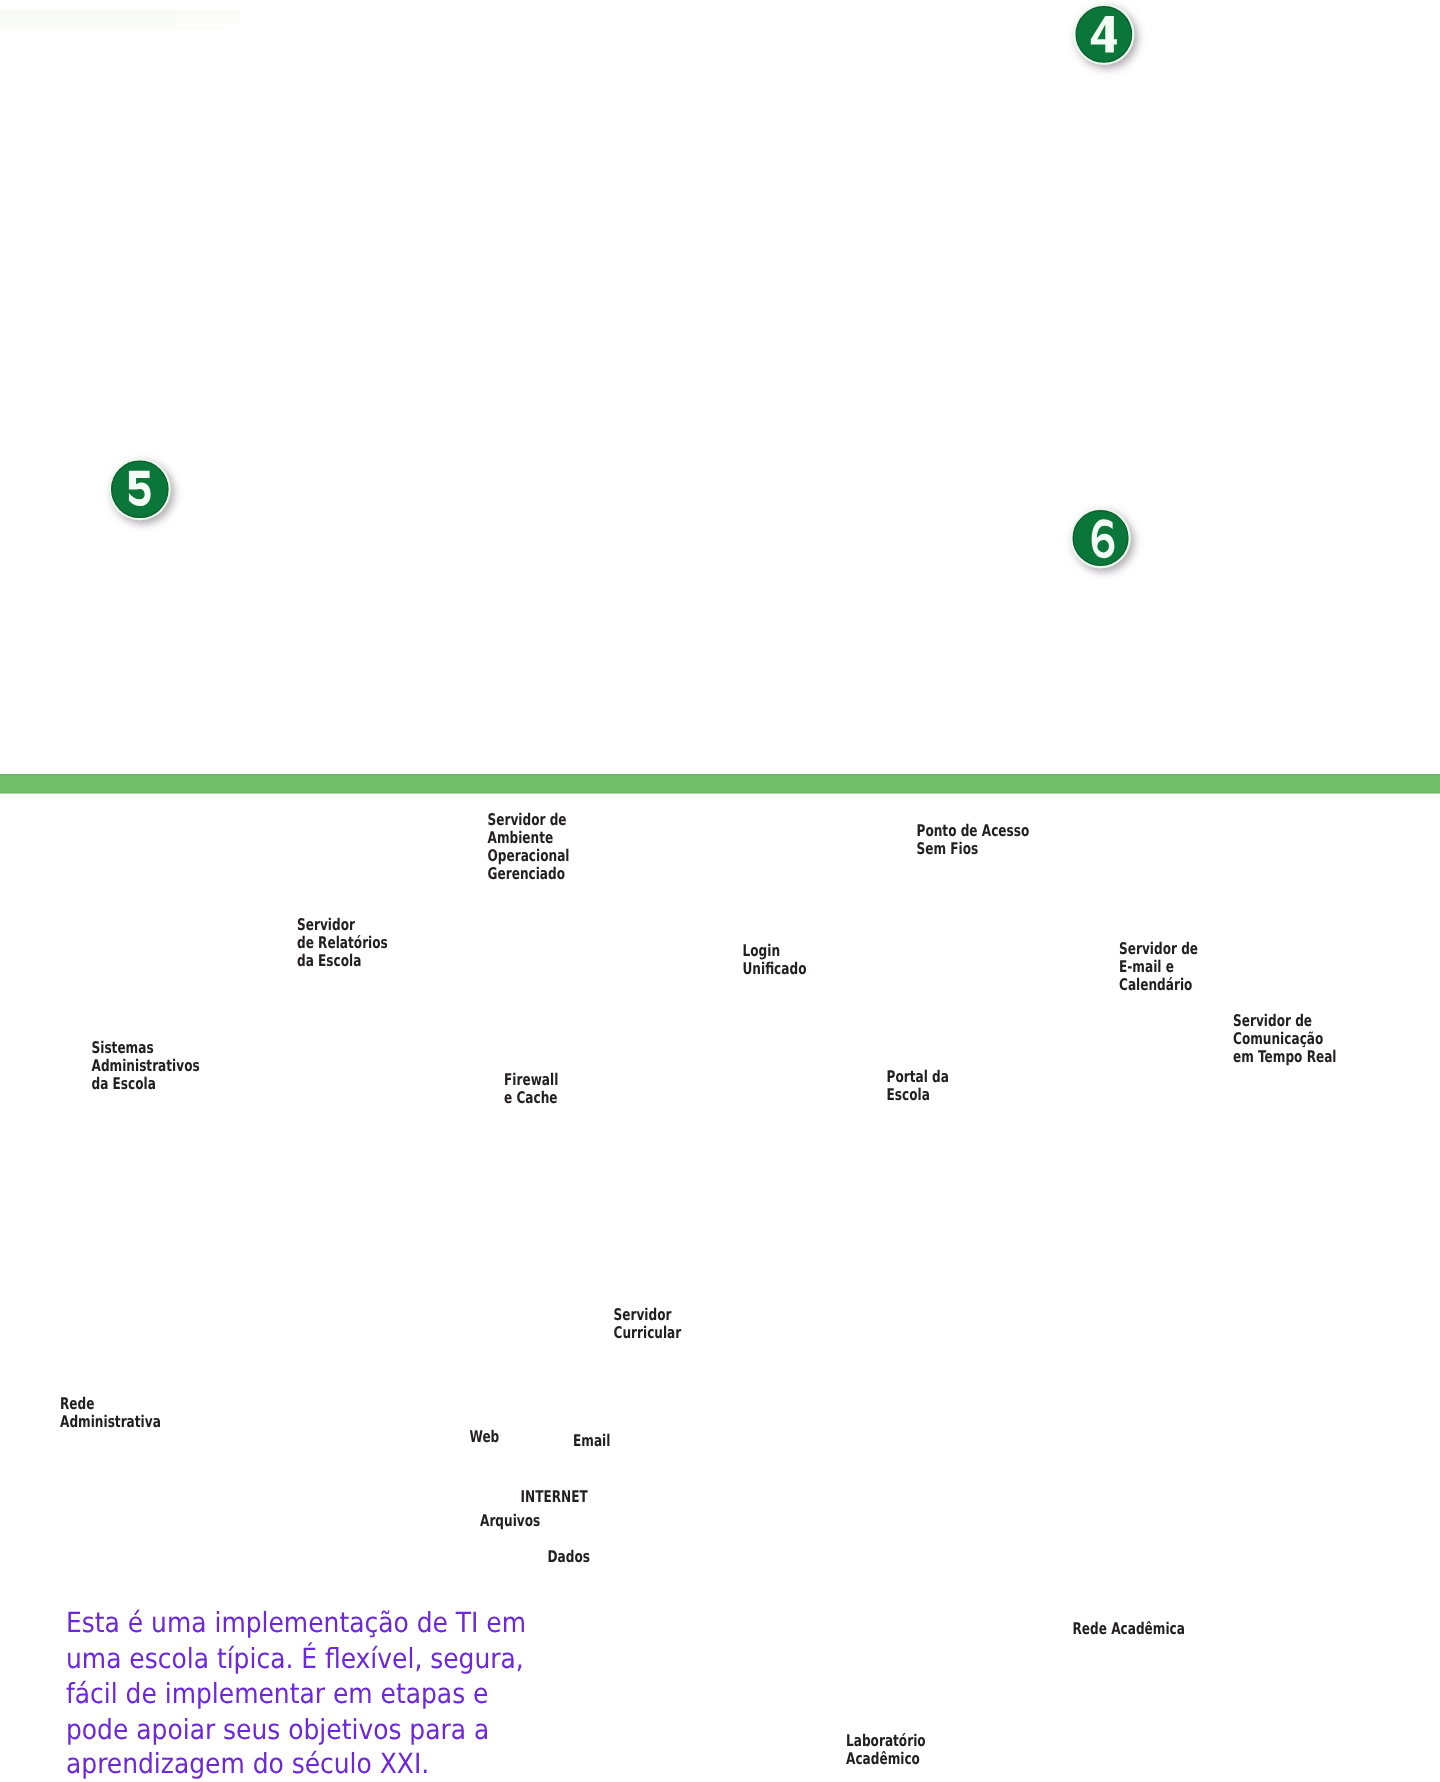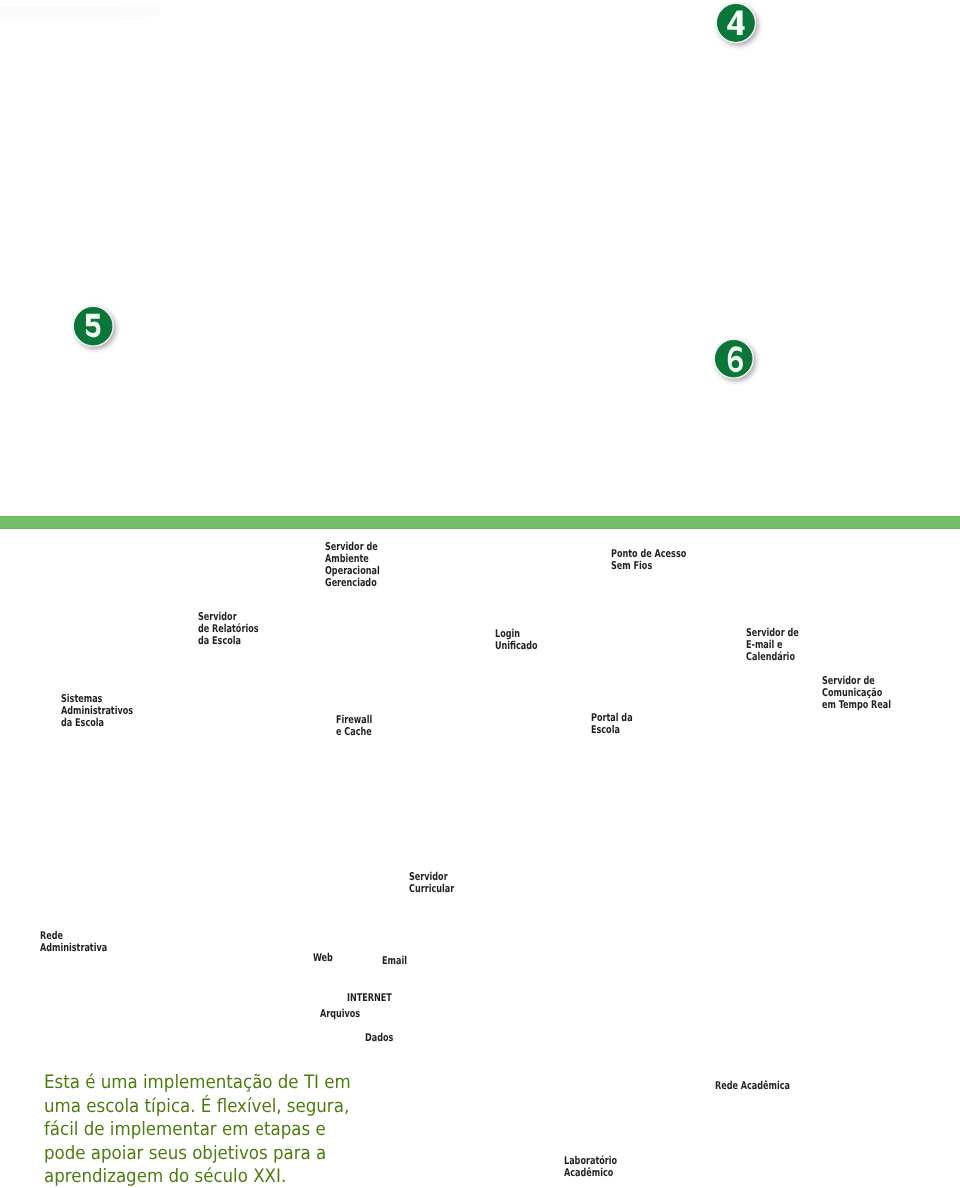--- a/index.html
+++ b/index.html
@@ -118,13 +118,13 @@
     <div class="lbl" style="left: 312.9px; top: 952.4px; color: rgb(35, 31, 32);">Web</div>
     <div class="lbl" style="left: 382.4px; top: 955.4px; color: rgb(35, 31, 32);">Email</div>
     <div class="lbl" style="left: 347.1px; top: 992.2px; color: rgb(35, 31, 32);">INTERNET</div>
     <div class="lbl" style="left: 320px; top: 1008.4px; color: rgb(35, 31, 32);">Arquivos</div>
     <div class="lbl" style="left: 364.8px; top: 1032.3px; color: rgb(35, 31, 32);">Dados</div>
     <div class="lbl" style="left: 714.9px; top: 1079.6px; color: rgb(35, 31, 32);">Rede Acadêmica</div>
     <div class="lbl" style="left: 563.9px; top: 1154.8px; color: rgb(35, 31, 32);">Laboratório
 Acadêmico</div>
   </div>
 
-<div id="caption" style="left: 44px; top: 1071px; color: #4d7c0f;">Esta é uma implementação de TI em uma escola típica. É flexível, segura, fácil de implementar em etapas e pode apoiar seus objetivos para a aprendizagem do século XXI.</div>
+<div id="caption" style="left: 44px; top: 1071px; color: #6d28d9;">Esta é uma implementação de TI em uma escola típica. É flexível, segura, fácil de implementar em etapas e pode apoiar seus objetivos para a aprendizagem do século XXI.</div>
 
 </body></html>

